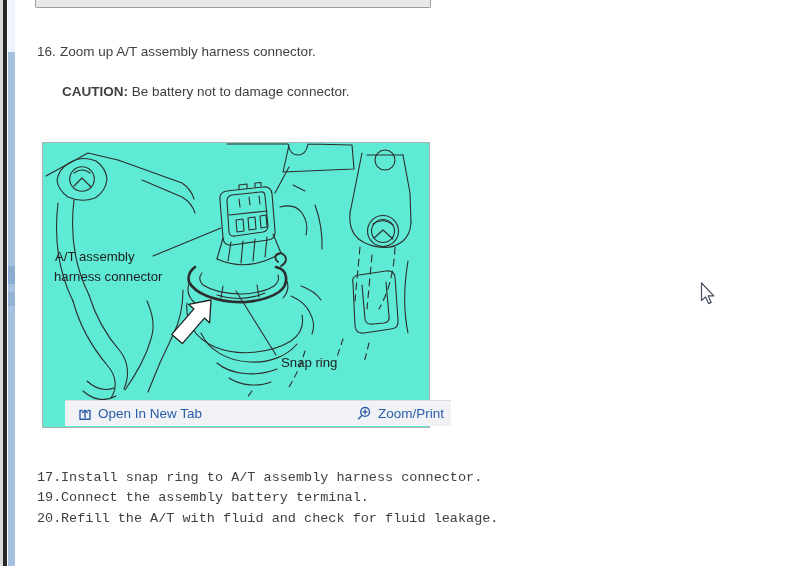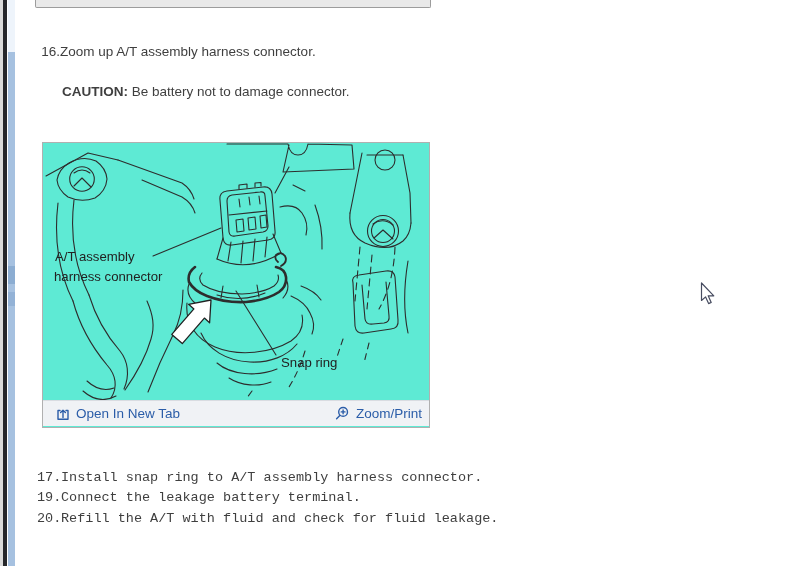--- a/index.html
+++ b/index.html
@@ -14,30 +14,30 @@
   .edge-white{left:7px;top:0;width:1px;height:566px;background:#ffffff;}
   .scroll-track{left:8px;top:0;width:7px;height:566px;background:#eef4fb;}
   .scroll-thumb{left:0;top:52px;width:7px;height:514px;background:#a6c1e0;position:absolute;}
   .scroll-blob1{left:0;top:214px;width:7px;height:18px;background:#8cadd2;position:absolute;}
   .scroll-blob2{left:0;top:240px;width:7px;height:14px;background:#93b2d6;position:absolute;}
   
   .top-bar{left:35px;top:0;width:394px;height:7px;background:#e9e9e9;
     border:1px solid #9c9c9c;border-top:none;border-radius:0 0 2px 2px;}
   
   .step16{left:37px;top:44px;font-size:13.5px;line-height:15px;display:flex;}
-  .step16 .num{width:23px;flex:none;text-align:right;}
+  .step16 .num{width:23px;flex:none;}
   .caution{left:62px;top:84px;font-size:13.5px;line-height:15px;}
   .caution b{font-weight:bold;}
   
   .figure{left:42px;top:142px;width:386px;height:284px;border:1px solid #b0b0b0;background:#5eead4;}
   .diagram{display:block;width:386px;height:257px;}
   .diagram path,.diagram line,.diagram circle,.diagram polygon{vector-effect:none;}
   .fig-footer{width:100%;height:26px;background:#f0f2f5;border-top:1px solid #d9dce1;
     display:flex;align-items:center;justify-content:space-between;box-sizing:border-box;
-    padding:0 7px 0 13px;}
+    padding:0 7px 0 13px;margin-left:22px;}
   .fig-link{display:flex;align-items:center;gap:6px;color:#2b5da8;font-size:13.5px;
     text-decoration:none;cursor:pointer;}
   .fig-link svg{display:block;}
   .dtext{font-family:"Liberation Sans",sans-serif;font-size:13.2px;fill:#222;}
   
   .steps-after{left:37px;top:468px;font-size:13.5px;line-height:20.3px;font-family:Liberation Mono, monospace;}
   .srow{display:flex;}
   .srow .num{width:24px;flex:none;}
   
   .cursor{left:700px;top:282px;}
@@ -179,21 +179,21 @@
   </div>
 </div>
 
 <div class="abs steps-after">
   <div class="srow">
     <span class="num">17.</span>
     <span>Install snap ring to A/T assembly harness connector.</span>
   </div>
   <div class="srow">
     <span class="num">19.</span>
-    <span>Connect the leakage battery terminal.</span>
+    <span>Connect the assembly battery terminal.</span>
   </div>
   <div class="srow">
     <span class="num">20.</span>
     <span>Refill the A/T with fluid and check for fluid leakage.</span>
   </div>
 </div>
 
 <svg class="abs cursor" width="18" height="24" viewBox="0 0 18 24">
   <path d="M1.5,1 L1.5,18.5 L5.6,14.9 L8.6,21.6 L11.2,20.4 L8.2,13.8 L13.8,13.8 Z" fill="#ffffff" stroke="#474c60" stroke-width="1.2" stroke-linejoin="round"></path>
 </svg>

